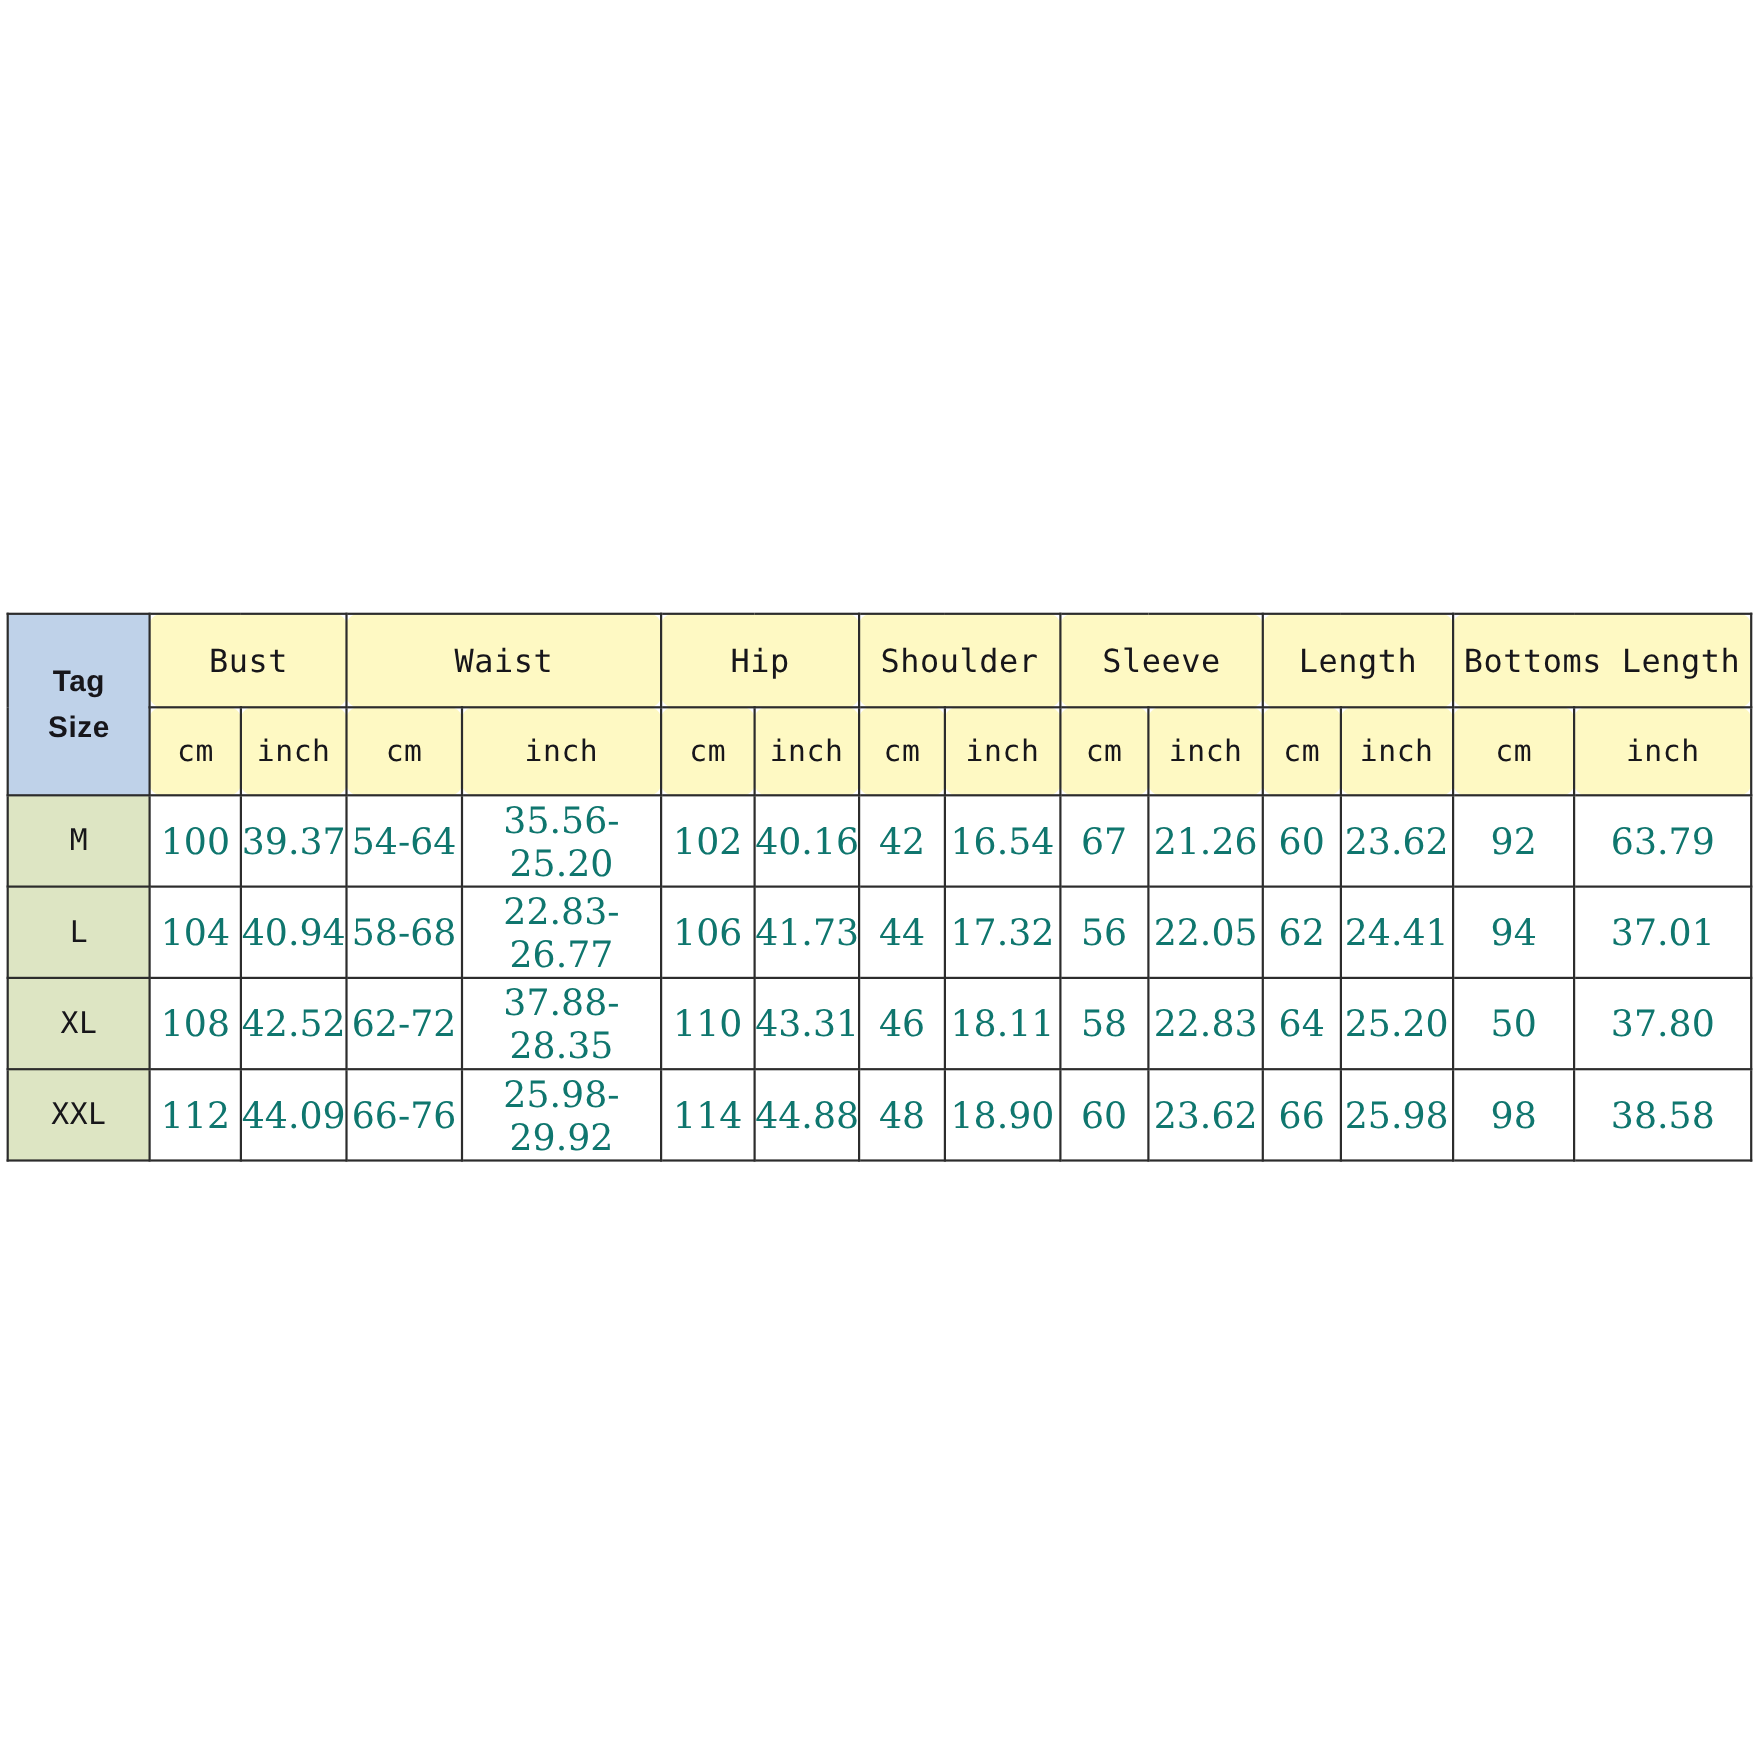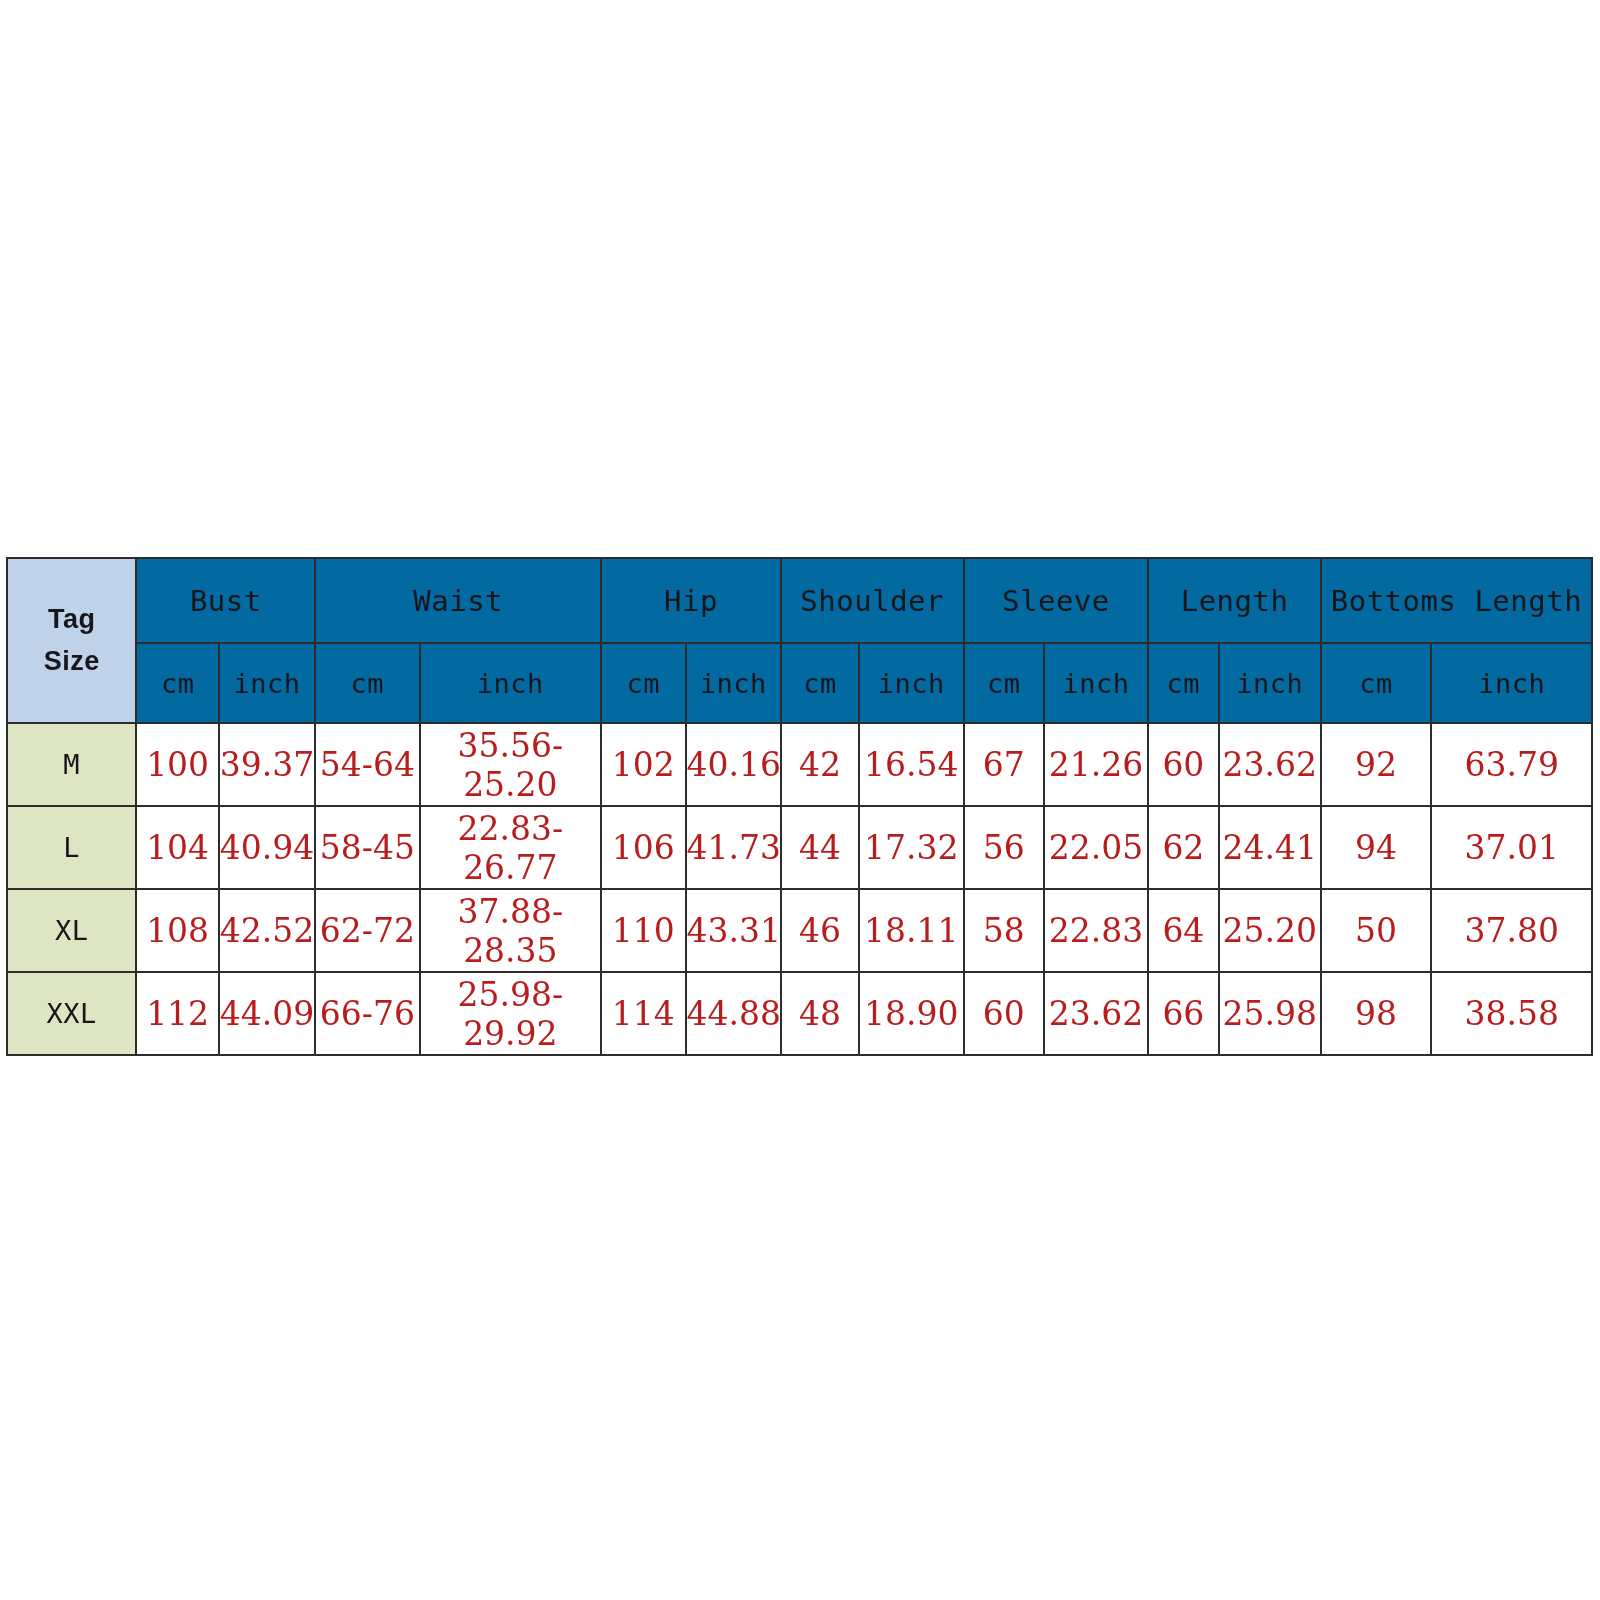--- a/index.html
+++ b/index.html
@@ -31,25 +31,26 @@
   table.size-chart td,
   table.size-chart th {
     border: 2px solid #2c2c2c;
     text-align: center;
     vertical-align: middle;
     padding: 0;
   }
 
   
   .hdr-group, .hdr-unit {
-    background: #0369a1;
+    background: #fef9c3;
     font-family: "DejaVu Sans Mono", "Liberation Mono", monospace;
     font-weight: 400;
     color: #17161a;
     letter-spacing: 0.5px;
+    border-radius: 11px;
   }
   .hdr-group {
     font-size: 29px;
     height: 83px;
   }
   .hdr-unit {
     font-size: 27px;
     height: 78px;
   }
 
@@ -67,21 +68,21 @@
     background: #dde5c3;
     font-family: "DejaVu Sans Mono", "Liberation Mono", monospace;
     font-size: 27px;
     color: #17161a;
     letter-spacing: 0.5px;
   }
   .val-cell {
     background: #ffffff;
     font-family: "DejaVu Serif", "Liberation Serif", serif;
     font-size: 33px;
-    color: #b91c1c;
+    color: #0f766e;
     height: 81px;
   }
 
   
   .c-tag   { width: 129px; }
   .c-bcm   { width:  82px; }
   .c-bin   { width:  96px; }
   .c-wcm   { width: 104px; }
   .c-win   { width: 181px; }
   .c-hcm   { width:  84px; }
@@ -163,21 +164,21 @@
         <td class="val-cell">21.26</td>
         <td class="val-cell">60</td>
         <td class="val-cell">23.62</td>
         <td class="val-cell">92</td>
         <td class="val-cell">63.79</td>
       </tr>
       <tr>
         <td class="size-cell">L</td>
         <td class="val-cell">104</td>
         <td class="val-cell">40.94</td>
-        <td class="val-cell">58-45</td>
+        <td class="val-cell">58-68</td>
         <td class="val-cell">22.83-26.77</td>
         <td class="val-cell">106</td>
         <td class="val-cell">41.73</td>
         <td class="val-cell">44</td>
         <td class="val-cell">17.32</td>
         <td class="val-cell">56</td>
         <td class="val-cell">22.05</td>
         <td class="val-cell">62</td>
         <td class="val-cell">24.41</td>
         <td class="val-cell">94</td>

